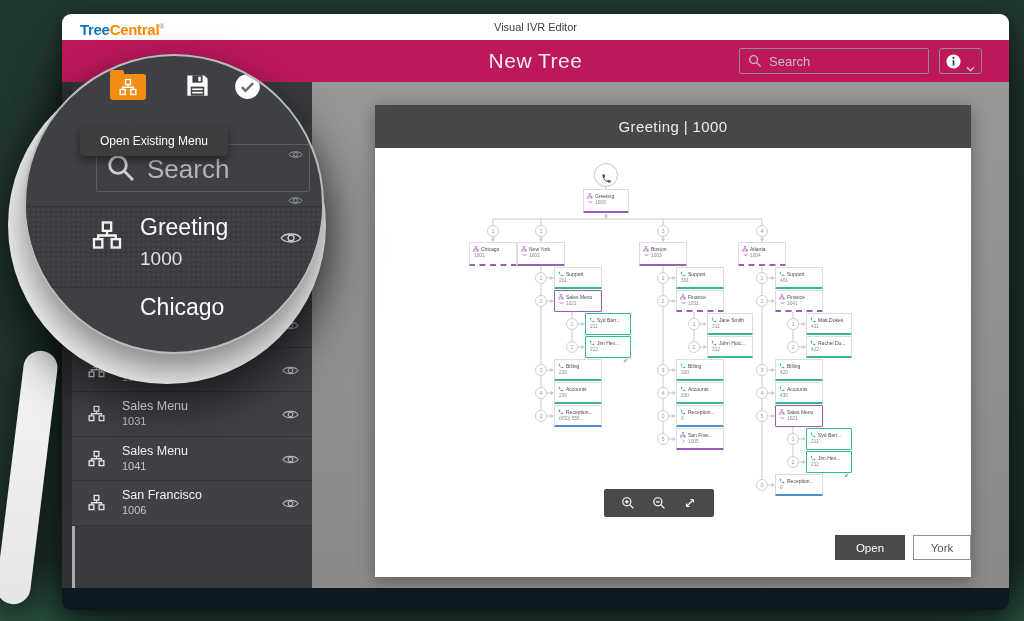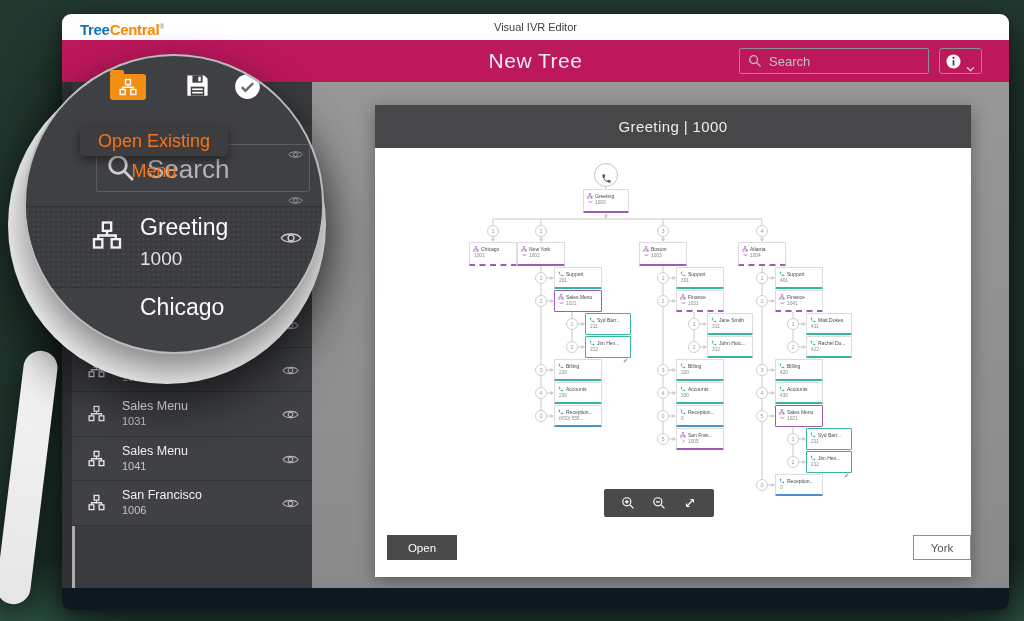--- a/index.html
+++ b/index.html
@@ -49,21 +49,21 @@
   .bottomframe { height:22px; background:#0d1821; border-radius:0 0 9px 9px; flex:none; }
   
   .modal { position:absolute; left:63px; top:23px; width:596px; box-shadow:0 4px 16px rgba(0,0,0,.35); }
   .m-header { height:43px; background:#47474a; }
   .m-title { text-align:center; line-height:43px; font-size:15px; font-weight:300; color:#ededed; letter-spacing:.4px; }
   .m-body { height:429px; background:#fff; position:relative; }
   .tree { position:absolute; inset:0; }
   .tree svg.wires { position:absolute; left:0; top:0; }
   .zoombar { position:absolute; left:229px; top:341px; width:110px; height:28px; background:#4a4a4c; border-radius:2px; display:flex; align-items:center; justify-content:space-around; padding:0 8px; }
   .zoombar .zic { width:14px; height:14px; cursor:pointer; }
-  .m-buttons { position:absolute; left:12px; right:0; bottom:17px; display:flex; justify-content:space-between; gap:19px; }
+  .m-buttons { position:absolute; left:0; right:0; bottom:17px; display:flex; justify-content:flex-end; gap:8px; }
   .btn { height:25px; font-size:11.5px; font-family:"Liberation Sans",sans-serif; cursor:pointer; }
   .btn-open { width:70px; background:#4a4a4c; color:#fff; border:1px solid #4a4a4c; }
   .btn-close { width:58px; background:#fff; color:#555; border:1px solid #8f8f8f; }
   
   .phone-root { position:absolute; left:219px; top:15px; width:24px; height:24px; border:1px solid #c4c4c4; border-radius:50%; background:#fff; display:flex; align-items:center; justify-content:center; }
   .phone-root .ic { width:11px; height:11px; }
   .tkey { position:absolute; width:12px; height:12px; border:1px solid #cfcfcf; border-radius:50%; background:#fff; color:#9a9a9a; font-size:5.5px; text-align:center; line-height:10px; }
   .tnode { position:absolute; height:22px; background:#fff; border:1px solid #dcdcdc; border-radius:1px; cursor:pointer; }
   .tnode.h24 { height:24px; }
   .tnode .r1 { display:flex; align-items:center; gap:2px; padding:2.5px 0 0 3px; }
@@ -85,21 +85,21 @@
   .loupe-handle { position:absolute; left:10px; top:350px; width:34px; height:255px; background:linear-gradient(#f4f4f4,#e6e6e6); border-radius:17px; transform:rotate(7deg); box-shadow:0 12px 28px rgba(0,0,0,.45); z-index:47; }
   .loupe { position:absolute; left:24px; top:54px; width:300px; height:300px; border-radius:50%; background:#3e4043; border:2px solid #b8bcbc; overflow:hidden; z-index:50; box-shadow:0 18px 42px rgba(0,0,0,.5); }
   .lp-folder { position:absolute; left:84px; top:18px; width:36px; height:26px; background:#f28e13; border-radius:3px; display:flex; align-items:center; justify-content:center; cursor:pointer; }
   .lp-folder::before { content:""; position:absolute; left:0; top:-4px; width:14px; height:5px; background:#f28e13; border-radius:2px 2px 0 0; }
   .lp-folder .ic { width:18px; height:18px; }
   .lp-save { position:absolute; left:158px; top:16px; width:27px; height:27px; cursor:pointer; }
   .lp-check { position:absolute; left:208px; top:17px; width:27px; height:27px; cursor:pointer; }
   .lp-searchbox { position:absolute; left:70px; top:88px; width:214px; height:48px; border:1px solid #5b5d60; border-radius:2px; }
   .lp-mag { position:absolute; left:80px; top:97px; width:30px; height:30px; }
   .lp-searchtext { position:absolute; left:121px; top:98px; font-size:26px; color:#b5b5b5; }
-  .lp-tooltip { position:absolute; left:54px; top:70px; width:148px; height:30px; background:#3d3d3f; border-radius:4px; color:#f97316; font-size:18px; line-height:30px; text-align:center; box-shadow:0 4px 10px rgba(0,0,0,.45); z-index:5; }
+  .lp-tooltip { position:absolute; left:54px; top:70px; width:148px; height:30px; background:#3d3d3f; border-radius:4px; color:#ffffff; font-size:12px; line-height:30px; text-align:center; box-shadow:0 4px 10px rgba(0,0,0,.45); z-index:5; }
   .lp-tooltip::before { content:""; position:absolute; left:44px; top:-7px; border-left:7px solid transparent; border-right:7px solid transparent; border-bottom:7px solid #3d3d3f; }
   .lp-row { position:absolute; left:0; top:150px; width:100%; height:82px; background:#3a3c3f; border-top:1px solid #323437; border-bottom:1px solid #323437;
     background-image:radial-gradient(rgba(255,255,255,.05) 1px, transparent 1.2px); background-size:5px 5px; }
   .lp-org { position:absolute; left:66px; top:164px; width:30px; height:30px; }
   .lp-lbl { position:absolute; left:114px; top:158px; font-size:23px; color:#fafafa; }
   .lp-num { position:absolute; left:114px; top:192px; font-size:19px; color:#e2e2e2; }
   .lp-bigeye { position:absolute; left:254px; top:174px; width:22px; height:16px; cursor:pointer; }
   .lp-next { position:absolute; left:114px; top:238px; font-size:23px; color:#fafafa; }
   .lp-seye1 { position:absolute; left:262px; top:90px; width:15px; height:11px; }
   .lp-seye2 { position:absolute; left:262px; top:136px; width:15px; height:11px; }

